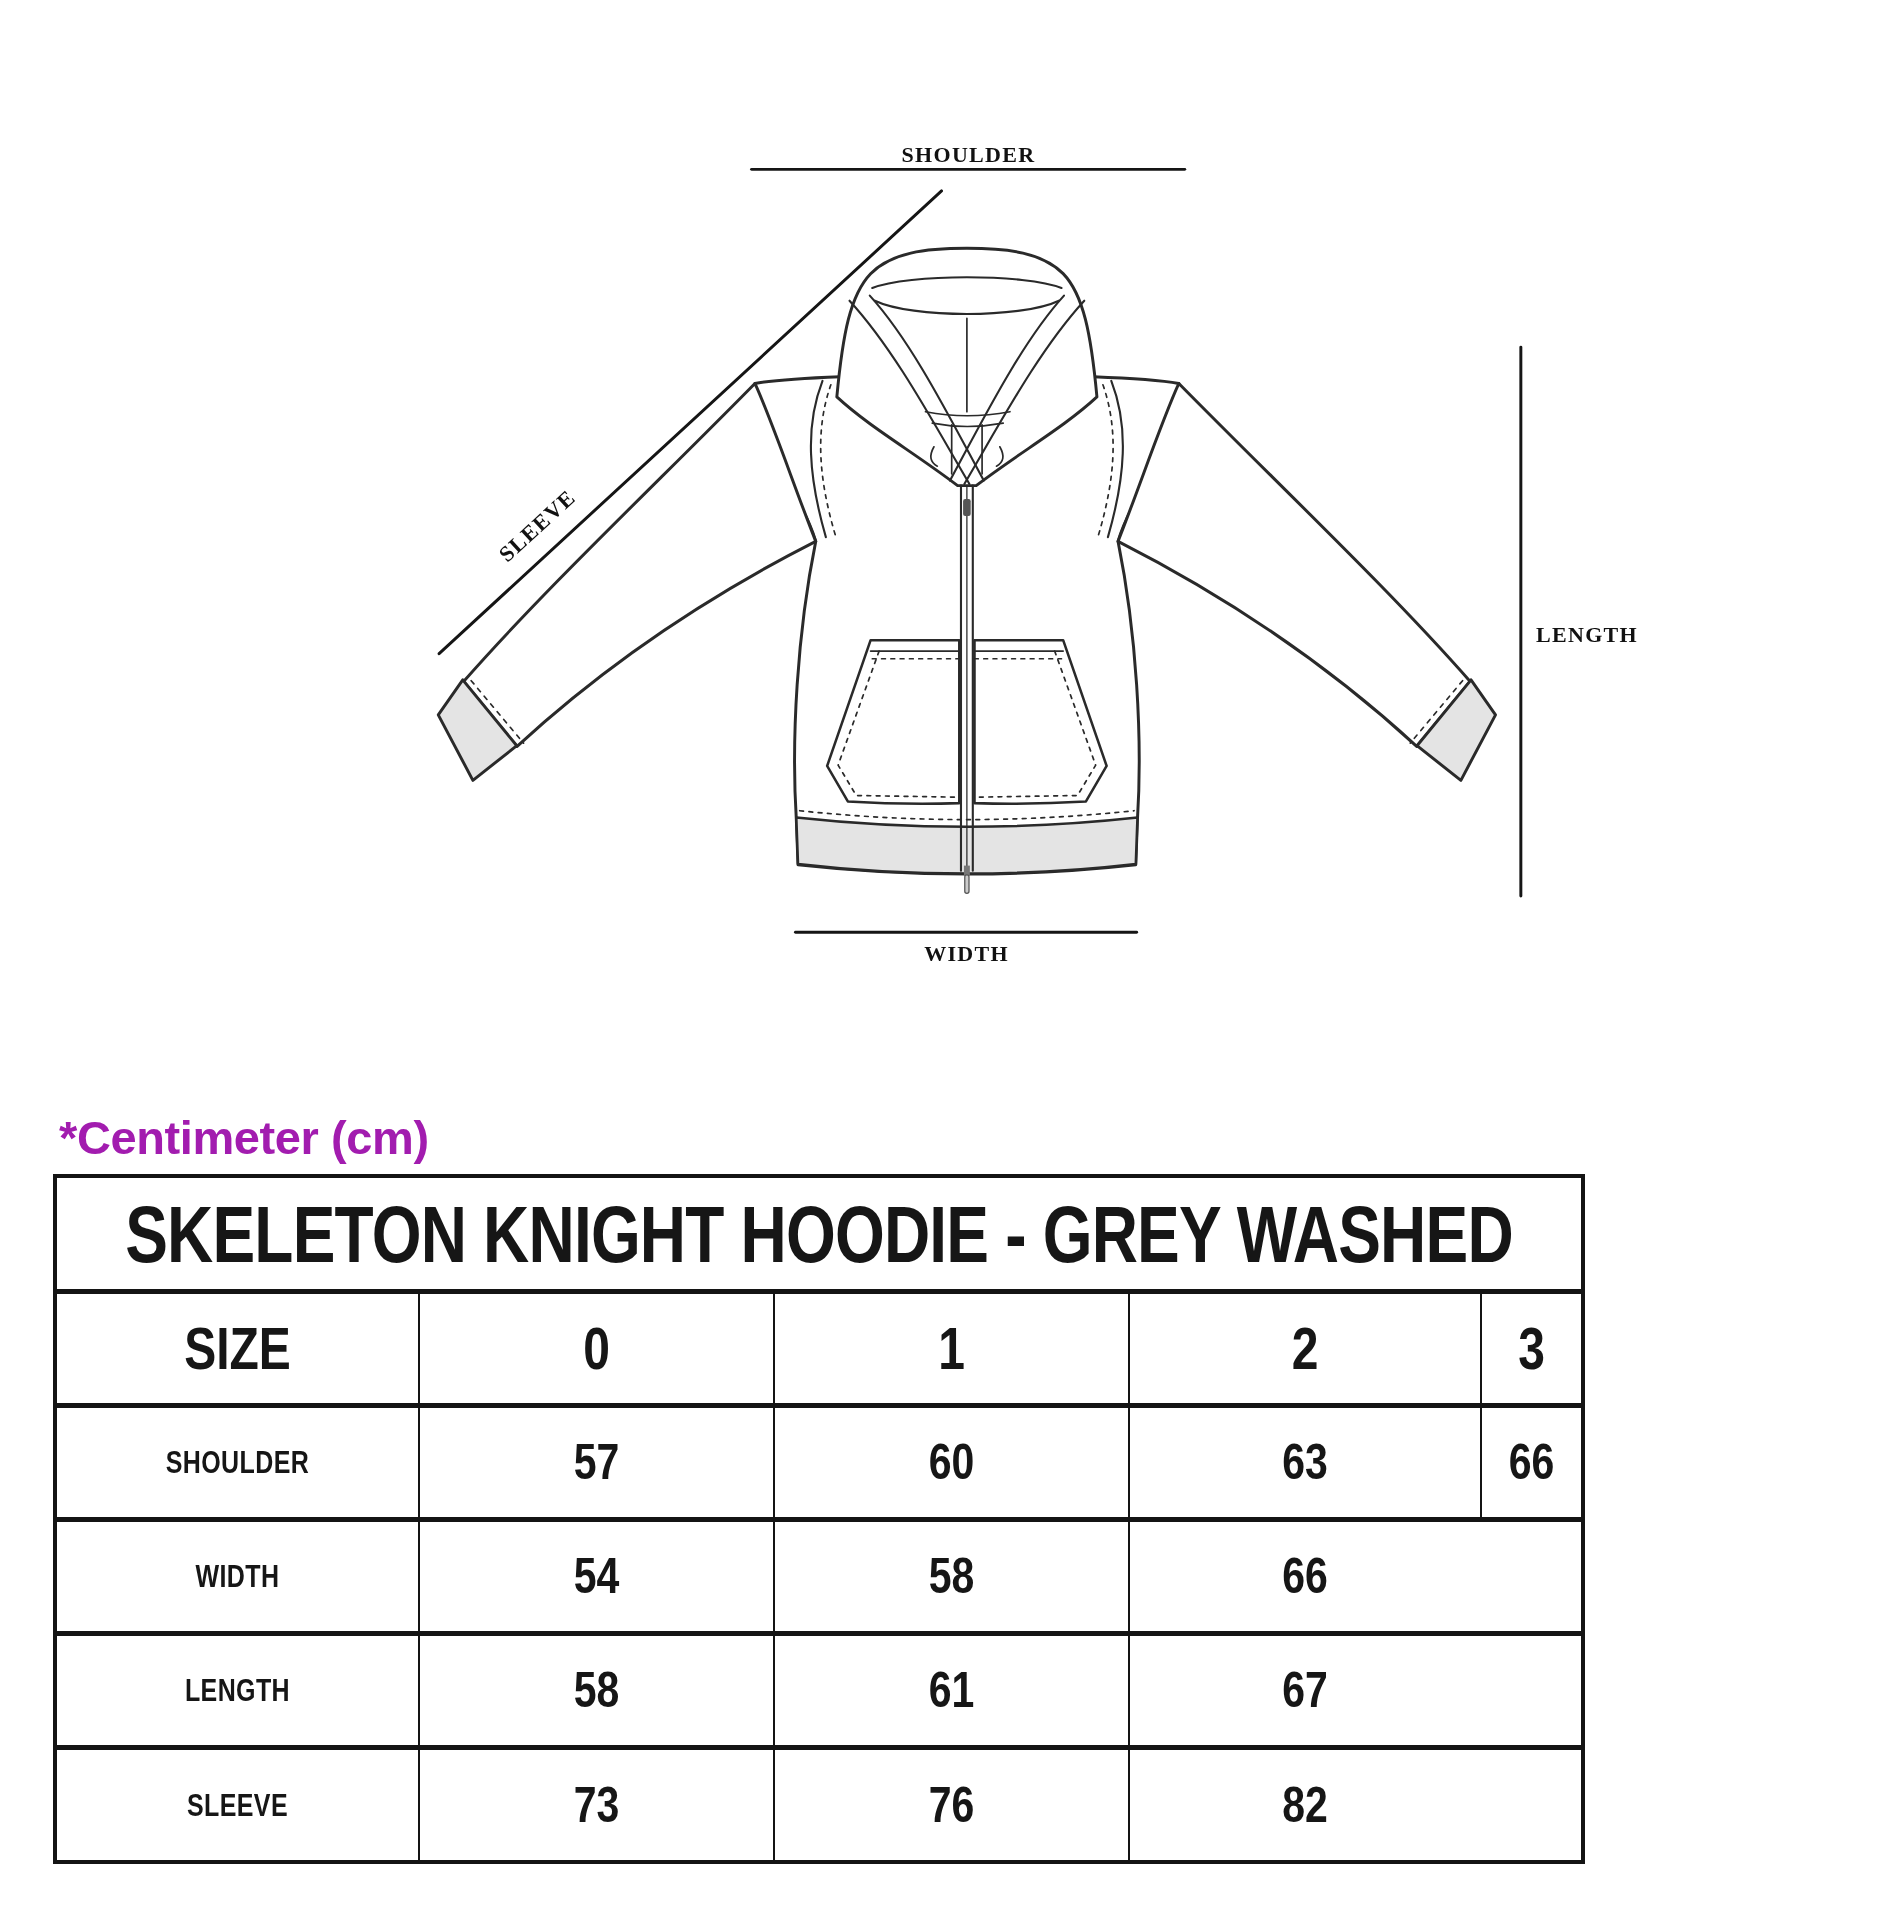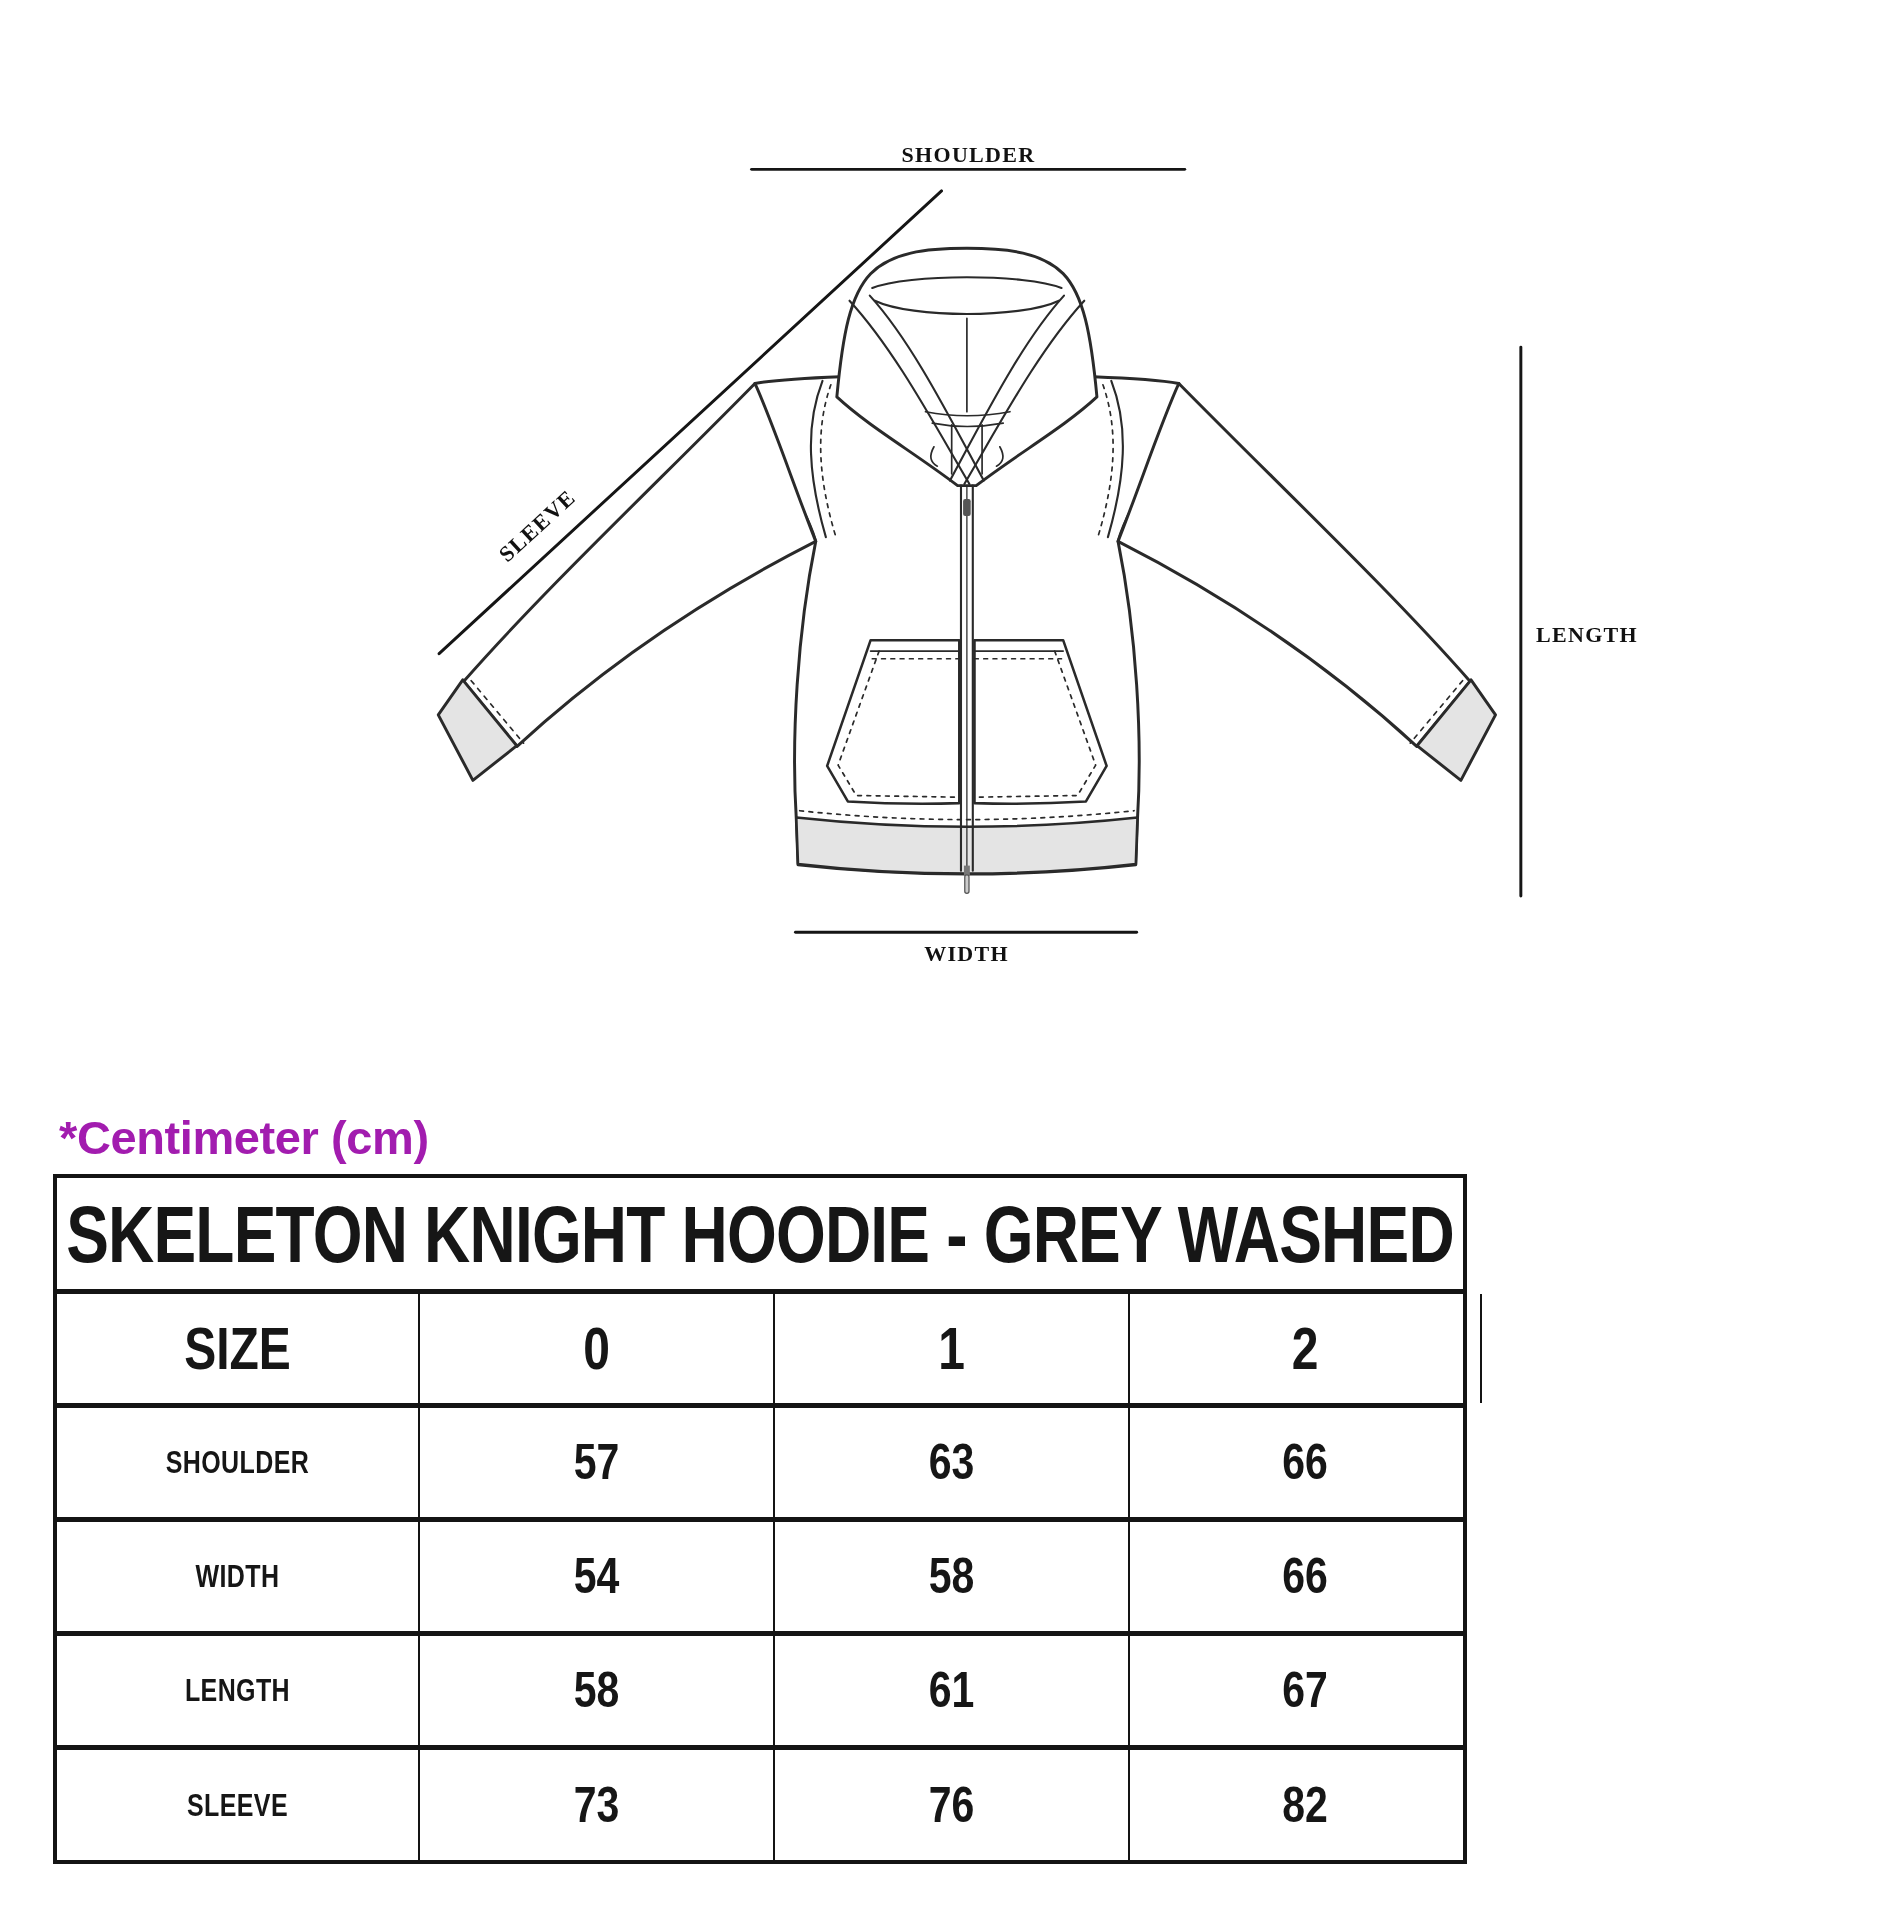--- a/index.html
+++ b/index.html
@@ -15,21 +15,21 @@
   #shoulder-label{left:842px;top:142px;width:253px;text-align:center;}
   #width-label{left:840px;top:941px;width:253px;text-align:center;}
   #length-label{left:1536px;top:622px;}
   #sleeve-label{left:490px;top:513px;transform:rotate(-42.5deg);transform-origin:center;}
 
   
   #cm-note{position:absolute;left:59px;top:1110px;font-size:47px;font-weight:bold;
       letter-spacing:-0.4px;color:#a21caf;}
 
   
-  #size-table{position:absolute;left:53px;top:1174px;width:1414px;height:690px;
+  #size-table{position:absolute;left:53px;top:1174px;width:1532px;height:690px;
       border:4.2px solid #141414;box-sizing:border-box;background:#fff;}
   .t-row{display:grid;grid-template-columns:361px 355px 355px 352px auto;
       border-top:5px solid #141414;box-sizing:border-box;}
   .t-cell{display:flex;align-items:center;justify-content:center;
       border-left:2.5px solid #141414;box-sizing:border-box;overflow:hidden;}
   .t-cell.first{border-left:none;}
   #title-row{display:flex;align-items:center;justify-content:center;height:111px;}
   .h-row{height:114px;}
   .d-row{height:114px;}
   .d-row.last{height:auto;min-height:116px;flex:1;}
@@ -177,20 +177,23 @@
   </div>
 
   <div class="t-row d-row">
     <div class="t-cell first">
       <span class="stretch label-text">SHOULDER</span>
       </div>
     <div class="t-cell">
       <span class="stretch value-text">57</span>
       </div>
     <div class="t-cell">
+      <span class="stretch value-text">60</span>
+      </div>
+    <div class="t-cell">
       <span class="stretch value-text">63</span>
       </div>
     <div class="t-cell">
       <span class="stretch value-text">66</span>
       </div>
   </div>
 
   <div class="t-row d-row">
     <div class="t-cell first">
       <span class="stretch label-text">WIDTH</span>

